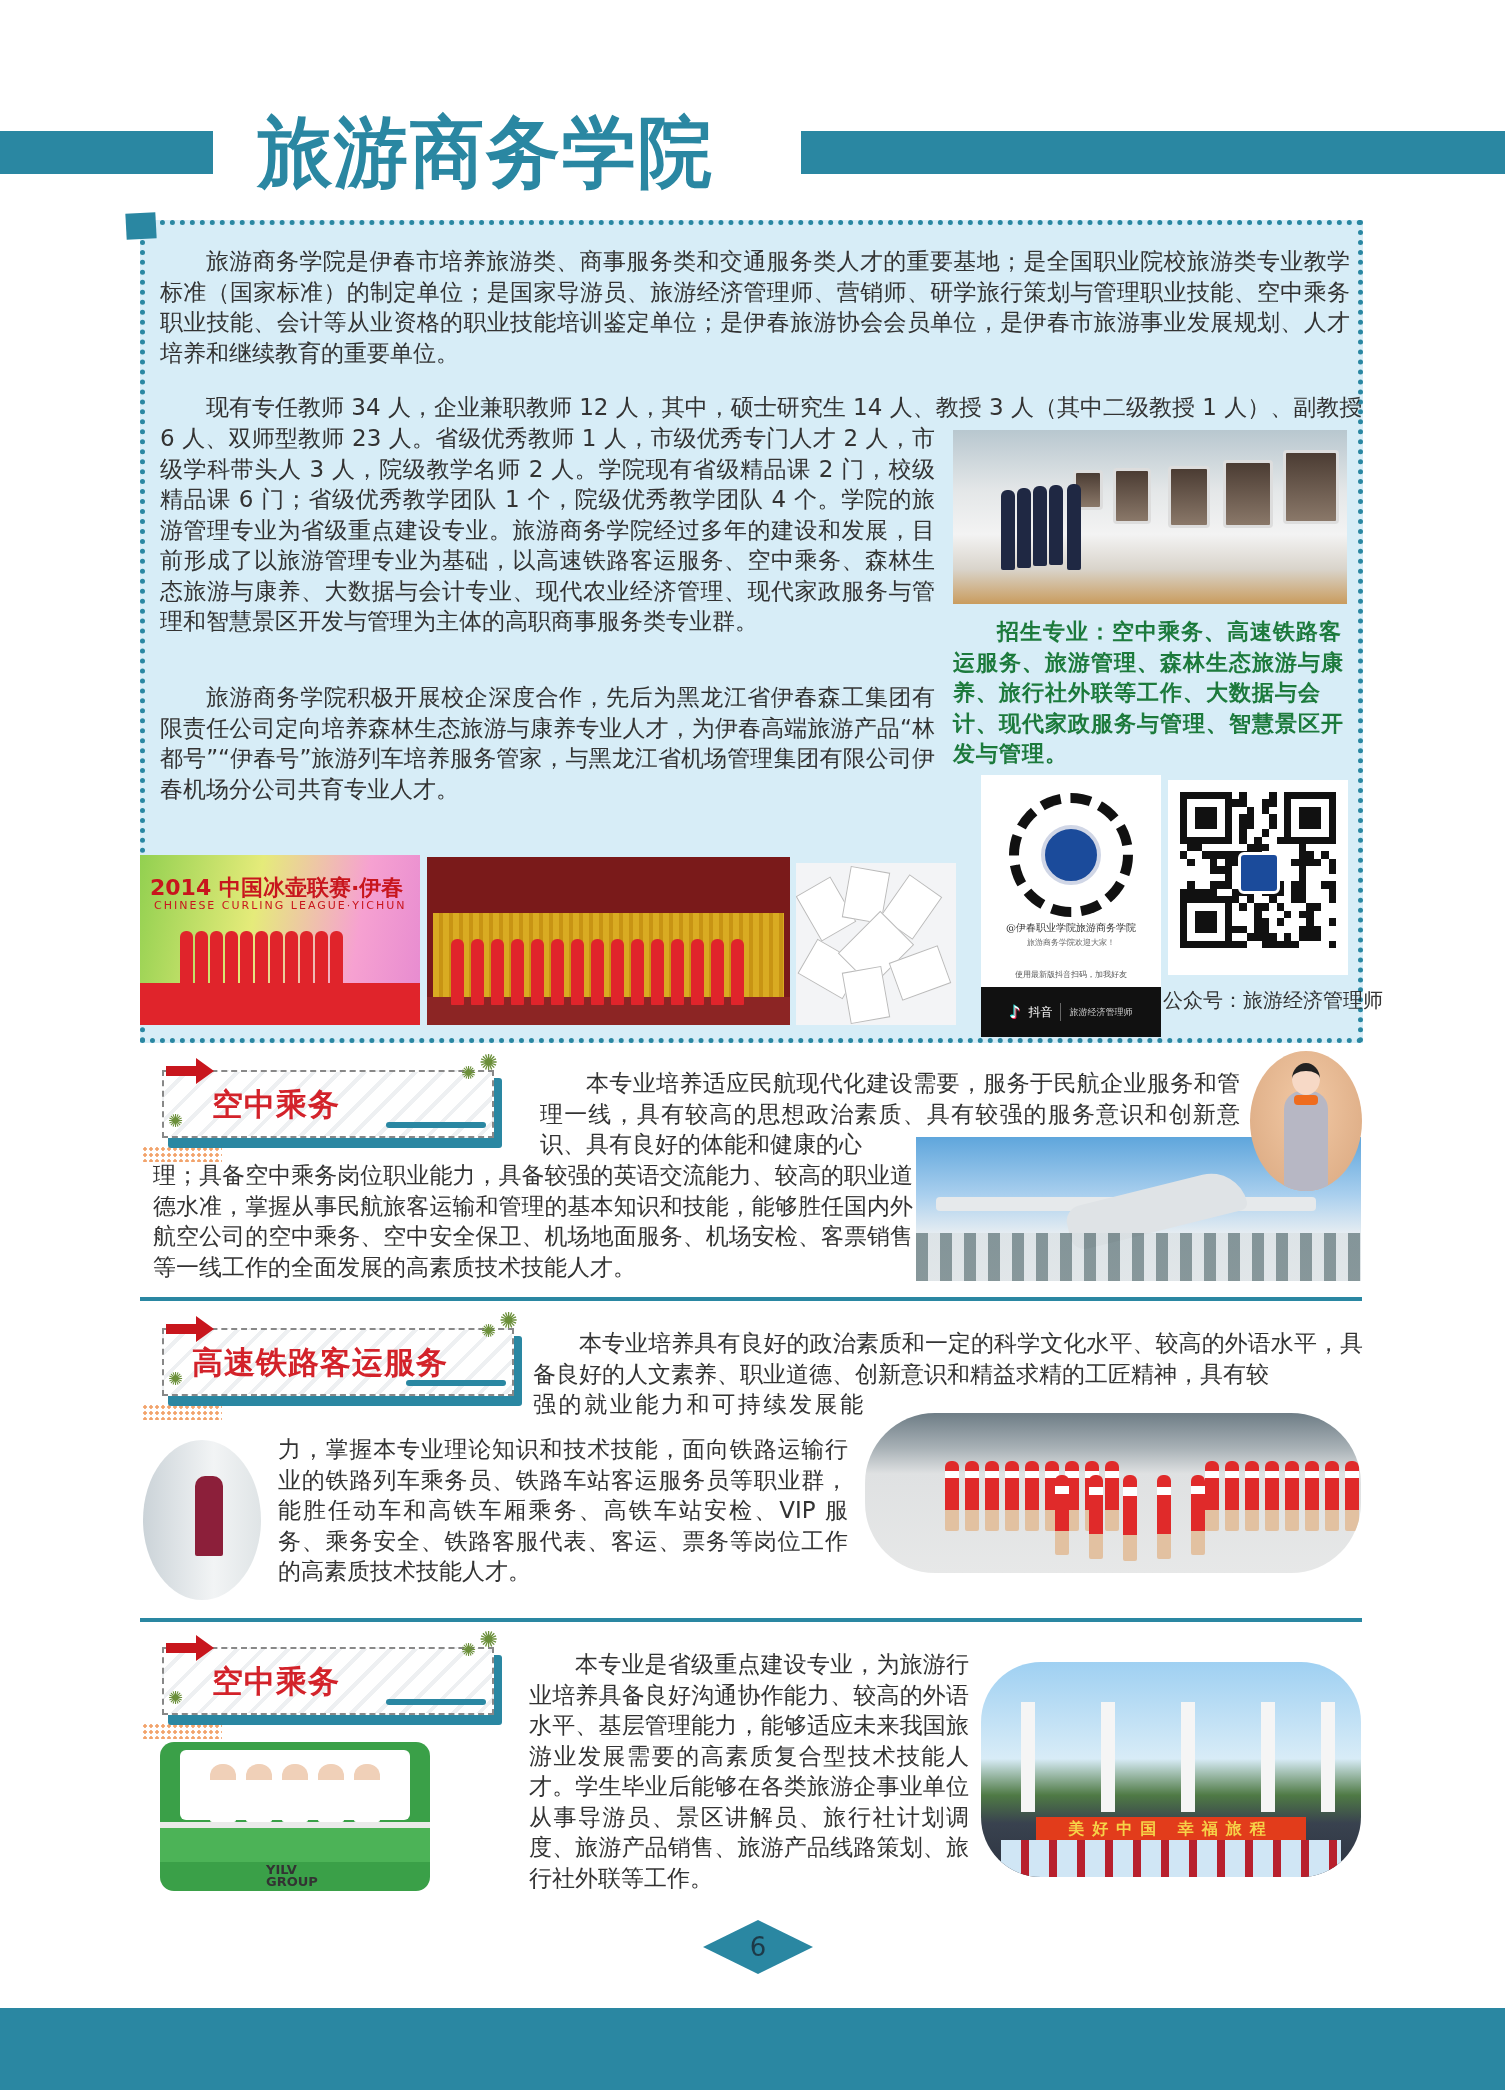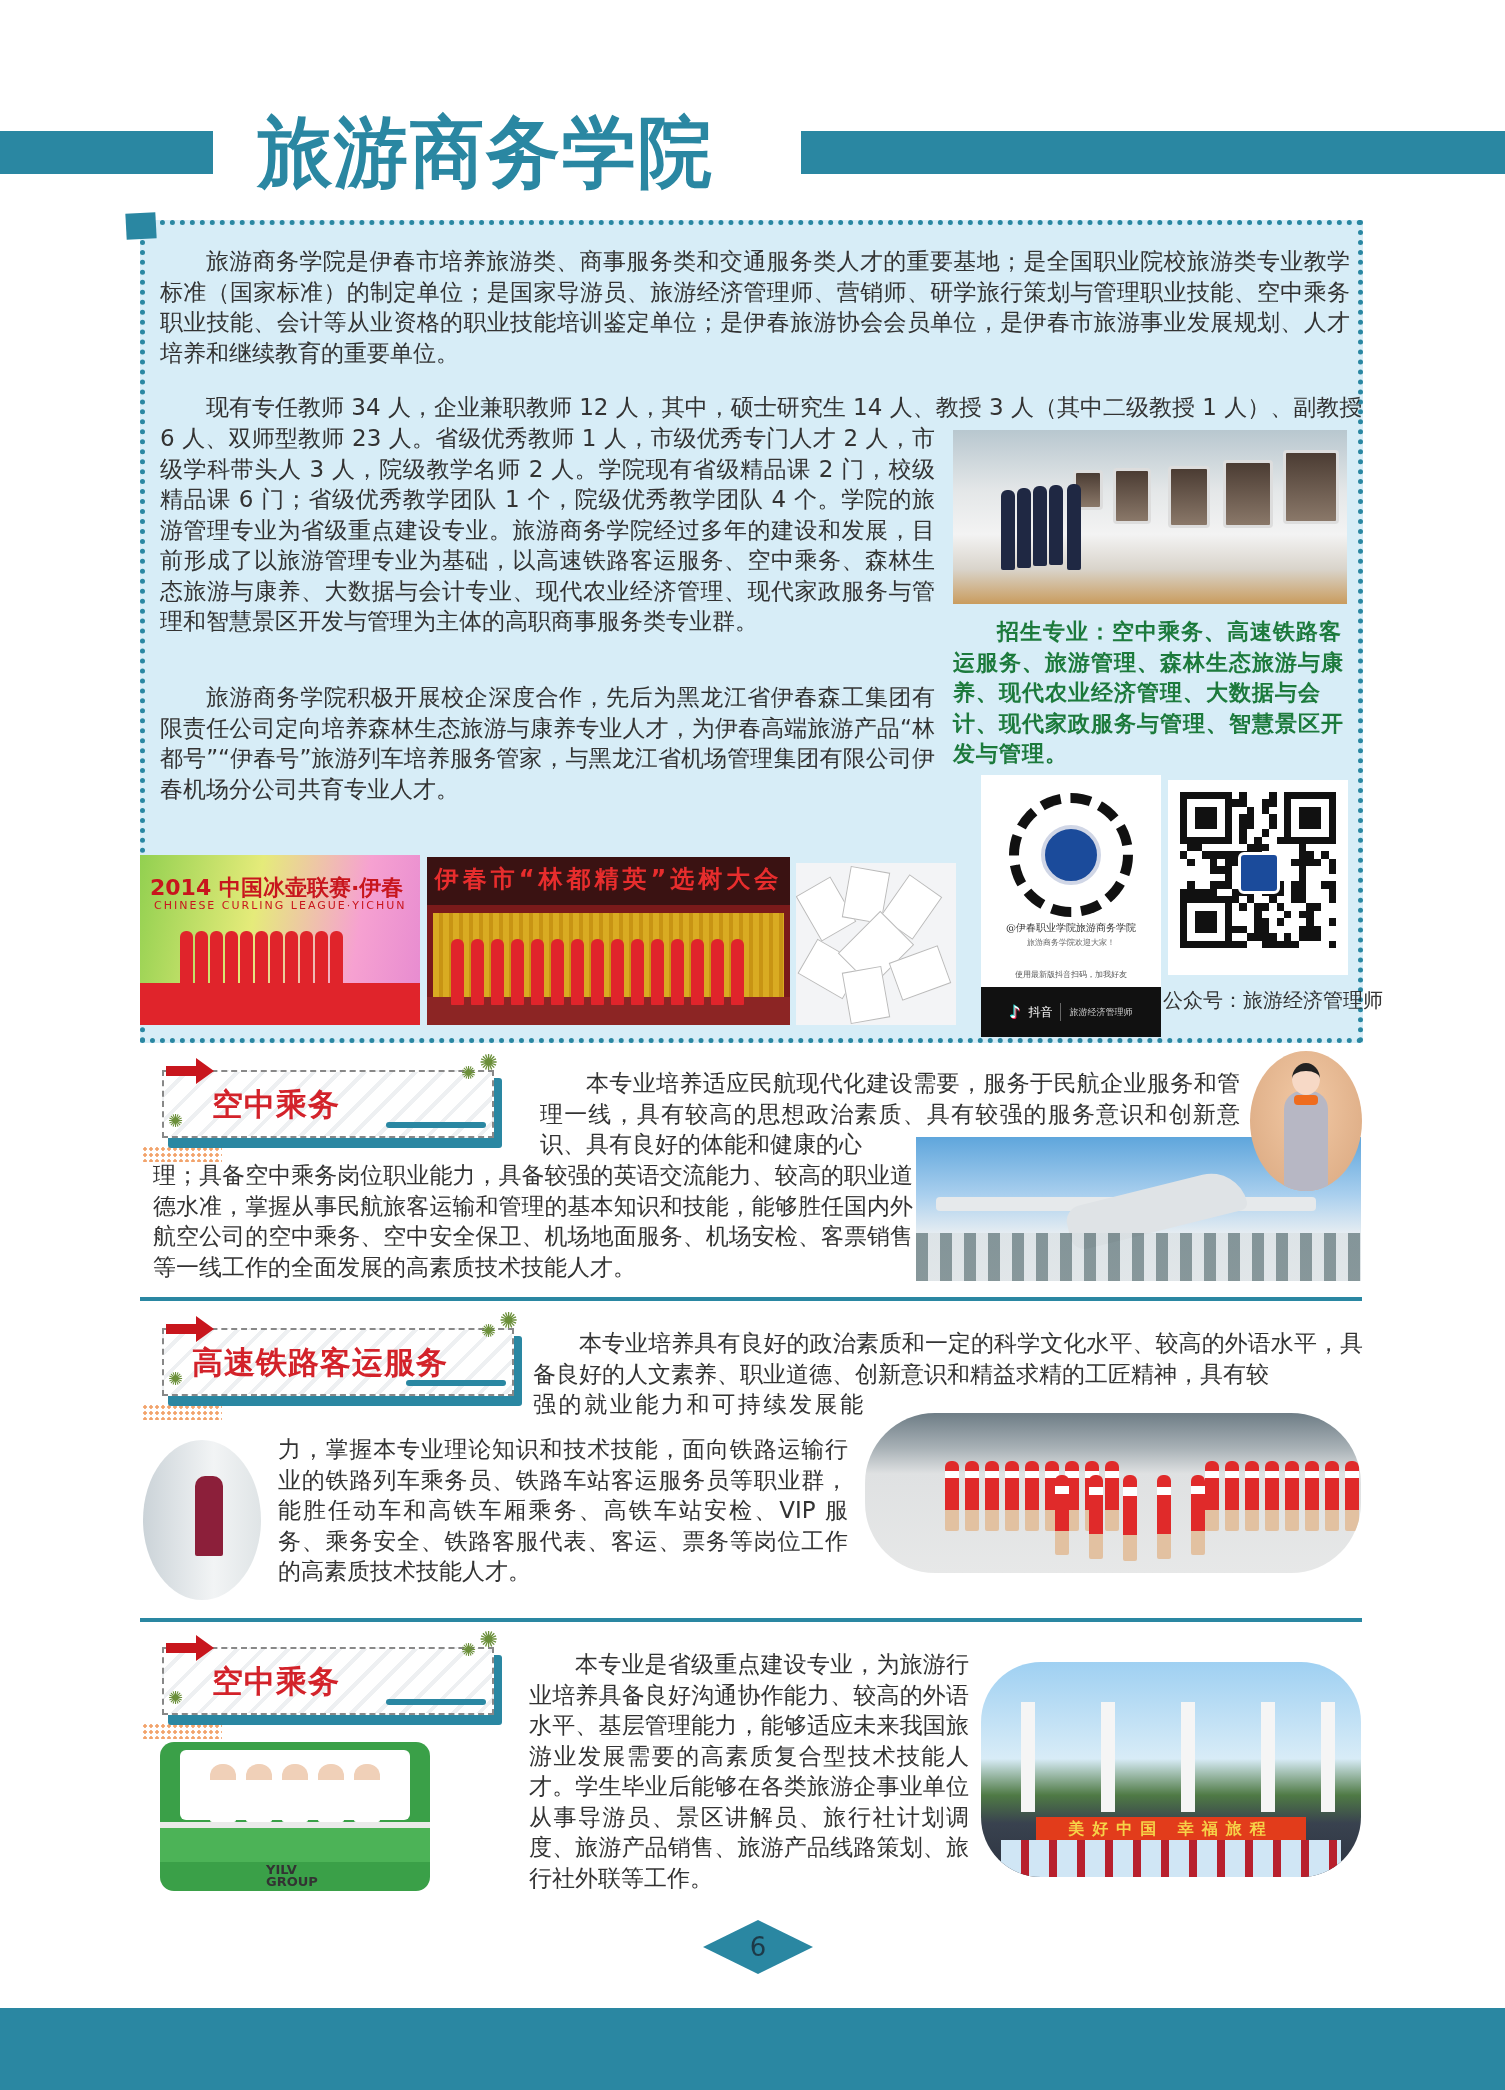--- a/index.html
+++ b/index.html
@@ -144,42 +144,41 @@
   <div class="train-window" style="left:160px;top:38px;width:38px;height:56px;"></div>
   <div class="train-window" style="left:215px;top:36px;width:42px;height:62px;"></div>
   <div class="train-window" style="left:270px;top:30px;width:50px;height:68px;"></div>
   <div class="train-window" style="left:330px;top:20px;width:56px;height:74px;"></div>
   <div class="train-person" style="left:48px;top:60px;"></div>
   <div class="train-person" style="left:64px;top:58px;"></div>
   <div class="train-person" style="left:80px;top:56px;"></div>
   <div class="train-person" style="left:96px;top:55px;"></div>
   <div class="train-person" style="left:114px;top:54px;height:86px;"></div>
 </div>
-<p class="abs enroll">招生专业：空中乘务、高速铁路客运服务、旅游管理、森林生态旅游与康养、现代农业经济管理、大数据与会计、现代家政服务与管理、智慧景区开发与管理。</p>
+<p class="abs enroll">招生专业：空中乘务、高速铁路客运服务、旅游管理、森林生态旅游与康养、旅行社外联等工作、大数据与会计、现代家政服务与管理、智慧景区开发与管理。</p>
 
 <div class="abs photo curling-photo">
   <div class="curling-banner">2014 中国冰壶联赛·伊春</div>
   <div class="curling-sub">CHINESE CURLING LEAGUE·YICHUN</div>
   <div class="curling-floor"></div>
   <div class="row-people" style="left:40px;top:76px;">
     <div class="rp" style="height:80px;"></div>
       <div class="rp" style="height:80px;"></div>
       <div class="rp" style="height:80px;"></div>
       <div class="rp" style="height:80px;"></div>
       <div class="rp" style="height:80px;"></div>
       <div class="rp" style="height:80px;"></div>
       <div class="rp" style="height:80px;"></div>
       <div class="rp" style="height:80px;"></div>
       <div class="rp" style="height:80px;"></div>
       <div class="rp" style="height:80px;"></div>
       <div class="rp" style="height:80px;"></div>
   </div>
 </div>
 <div class="abs photo stage-photo">
-  <div class="stage-banner">伊春市“林都精英”选树大会</div>
   <div class="stage-curtain"></div>
   <div class="stage-floor"></div>
   <div class="row-people" style="left:24px;top:82px;gap:7px;">
     <div class="rp" style="height:66px;"></div>
       <div class="rp" style="height:66px;"></div>
       <div class="rp" style="height:66px;"></div>
       <div class="rp" style="height:66px;"></div>
       <div class="rp" style="height:66px;"></div>
       <div class="rp" style="height:66px;"></div>
       <div class="rp" style="height:66px;"></div>

